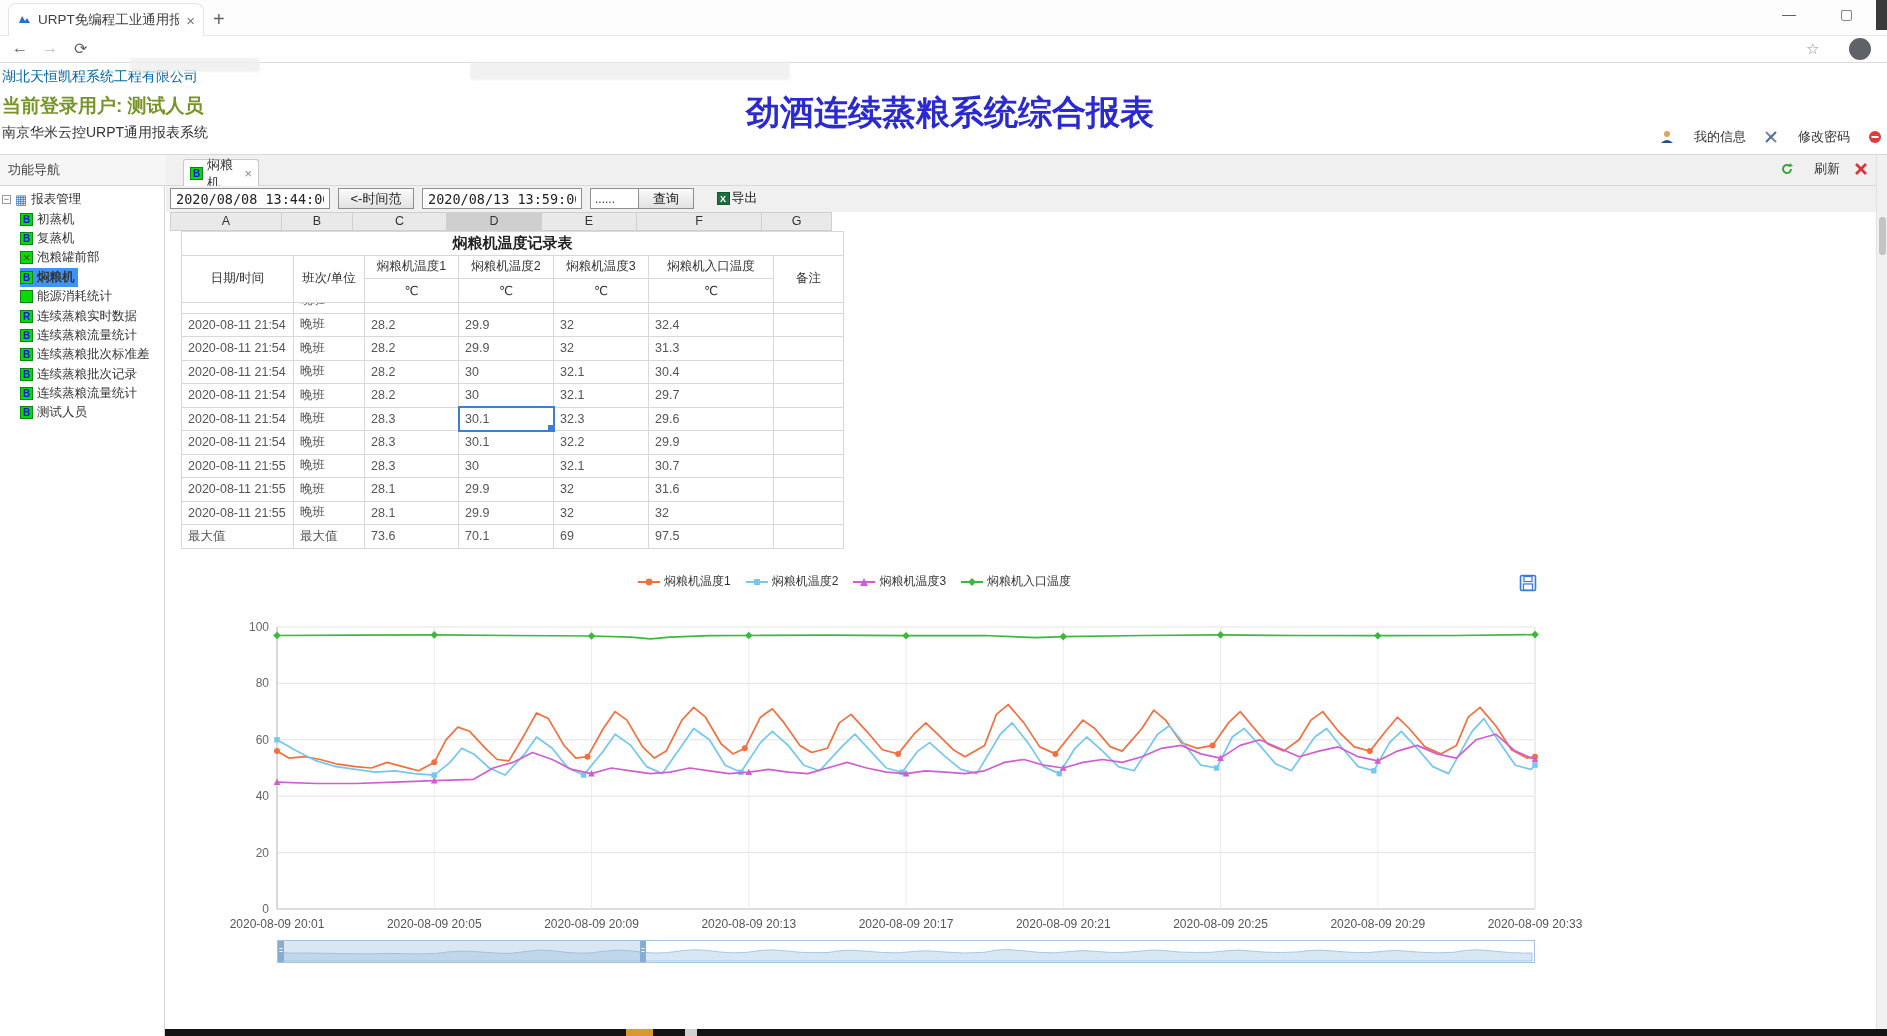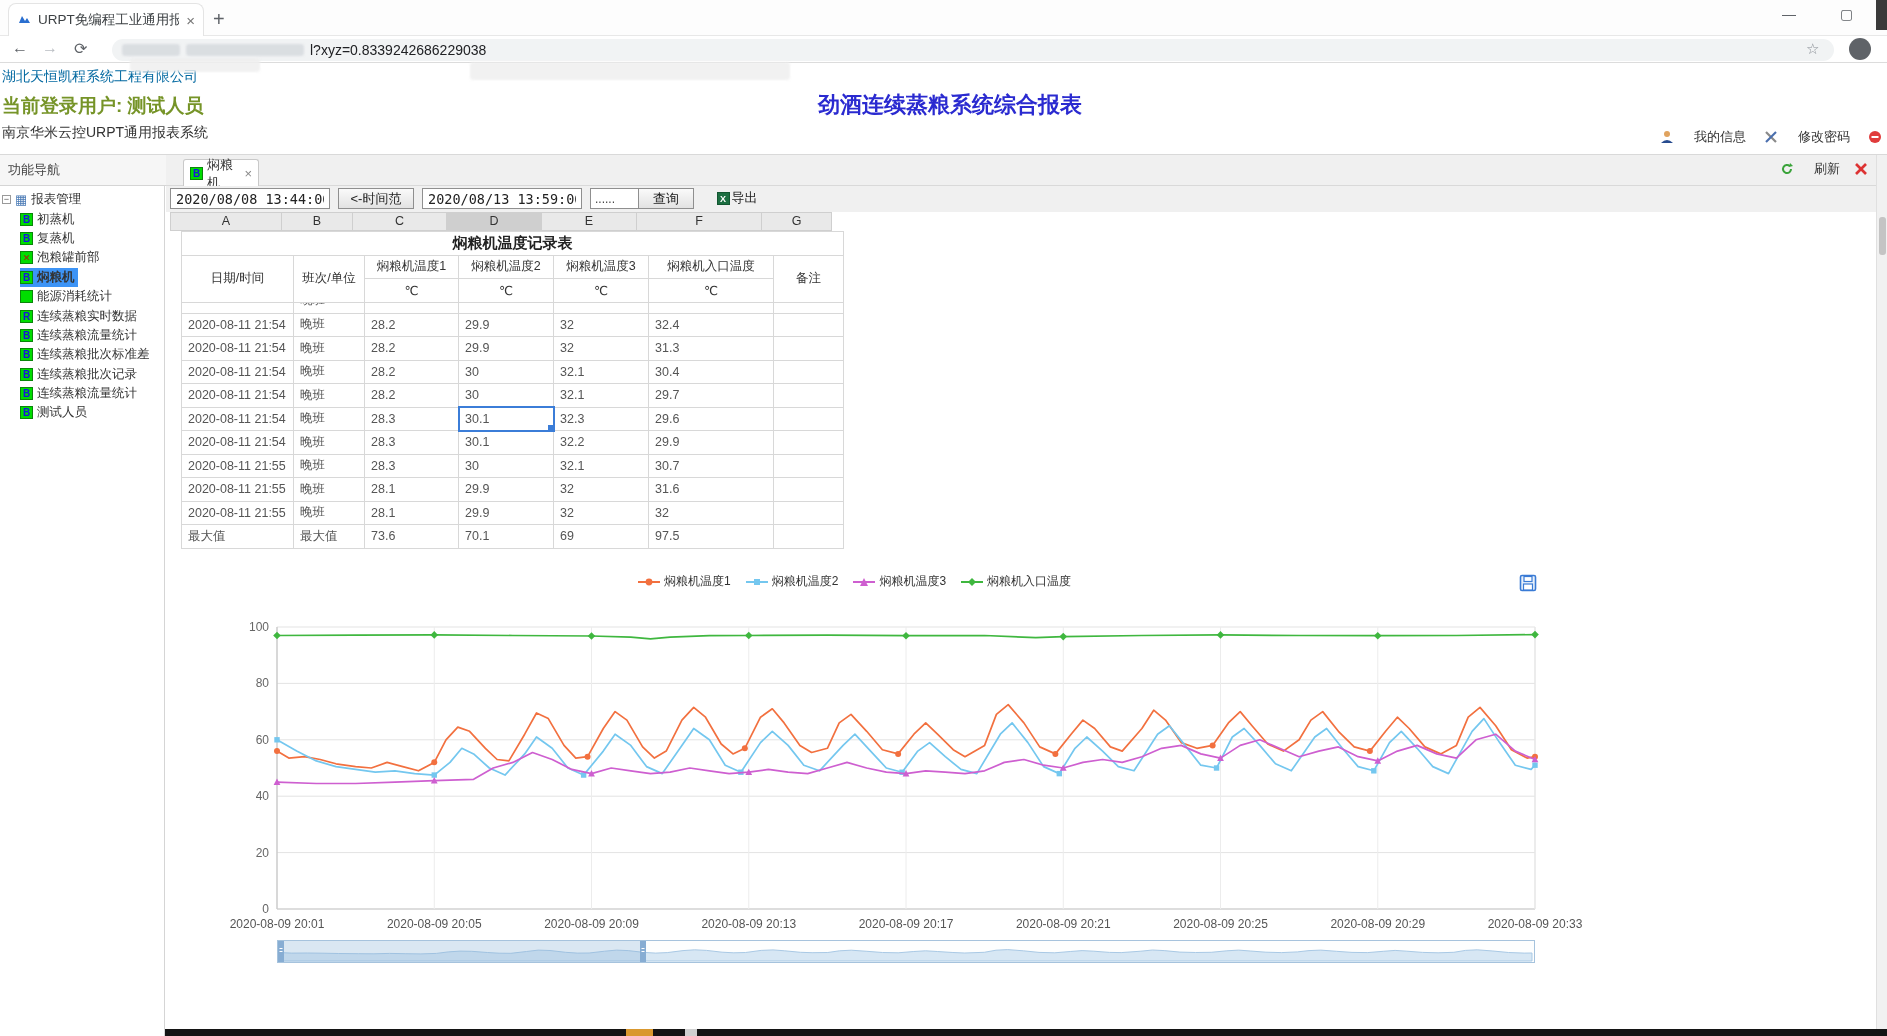--- a/index.html
+++ b/index.html
@@ -22,21 +22,21 @@
   .blob{height:12px;border-radius:3px;background:#c9cdd3;opacity:.55;filter:blur(1px);}
   .urltext{font-size:14px;color:#202124;}
   .star{left:1806px;top:40px;color:#8a8f96;font-size:15px;}
   .avatar{left:1849px;top:38px;width:22px;height:22px;border-radius:50%;background:#5f6368;color:#fff;font-size:13px;text-align:center;line-height:22px;}
 
   
   .pagehead{left:0;top:63px;width:1887px;height:92px;background:#fff;border-bottom:1px solid #d9d9d9;}
   .company{left:2px;top:68px;font-size:14px;color:#0369a1;}
   .loginline{left:2px;top:93px;font-size:19px;font-weight:bold;color:#769428;}
   .sysname{left:2px;top:124px;font-size:14px;color:#333;}
-  .report-title{left:700px;top:90px;width:500px;text-align:center;font-size:22px;font-weight:bold;color:#2a2ad0;}
+  .report-title{left:700px;top:90px;width:500px;text-align:center;font-size:34px;font-weight:bold;color:#2a2ad0;}
   .redact{background:#efefef;border-radius:3px;opacity:.85;filter:blur(1px);}
   .userlinks{left:1660px;top:128px;display:flex;gap:18px;align-items:center;font-size:13px;color:#333;white-space:nowrap;}
   .ulink{display:flex;align-items:center;gap:20px;cursor:pointer;}
 
   
   .sidebar{left:0;top:155px;width:165px;height:881px;background:#fff;border-right:1px solid #d5d5d5;}
   .side-head{left:0;top:155px;width:190px;height:31px;background:#f6f6f6;border-bottom:1px solid #d5d5d5;border-right:1px solid #d5d5d5;font-size:13px;color:#444;display:flex;align-items:center;justify-content:space-between;padding:0 8px;}
   .collapse-glyph{color:#2a6fd0;font-weight:bold;font-size:14px;}
   .tree{left:0;top:190px;width:165px;font-size:12.5px;color:#333;}
   .tree-row{height:19.4px;display:flex;align-items:center;gap:4px;white-space:nowrap;cursor:pointer;}
@@ -103,25 +103,20 @@
   </div>
   <div class="abs newtab">+</div>
   <div class="abs wctl" style="left:1782px;">—</div>
   <div class="abs wctl" style="left:1840px;">▢</div>
   <div class="abs wclose"></div>
 
   <div class="abs urlrow"></div>
   <div class="abs navglyph" style="left:12px;">←</div>
   <div class="abs navglyph" style="left:42px;color:#b9bdc2;">→</div>
   <div class="abs navglyph" style="left:74px;">⟳</div>
-  <div class="abs urlpill">
-    <span class="blob" style="width:58px"></span>
-    <span class="blob" style="width:118px"></span>
-    <span class="urltext">l?xyz=0.8339242686229038</span>
-  </div>
   <div class="abs star">☆</div>
   <div class="abs avatar"></div>
 
   <div class="abs pagehead"></div>
   <div class="abs company">湖北天恒凯程系统工程有限公司</div>
   <div class="abs loginline">当前登录用户: 测试人员</div>
   <div class="abs sysname">南京华米云控URPT通用报表系统</div>
   <div class="abs report-title">劲酒连续蒸粮系统综合报表</div>
   <div class="abs redact" style="left:130px;top:58px;width:130px;height:14px;"></div>
   <div class="abs redact" style="left:470px;top:62px;width:320px;height:18px;"></div>

